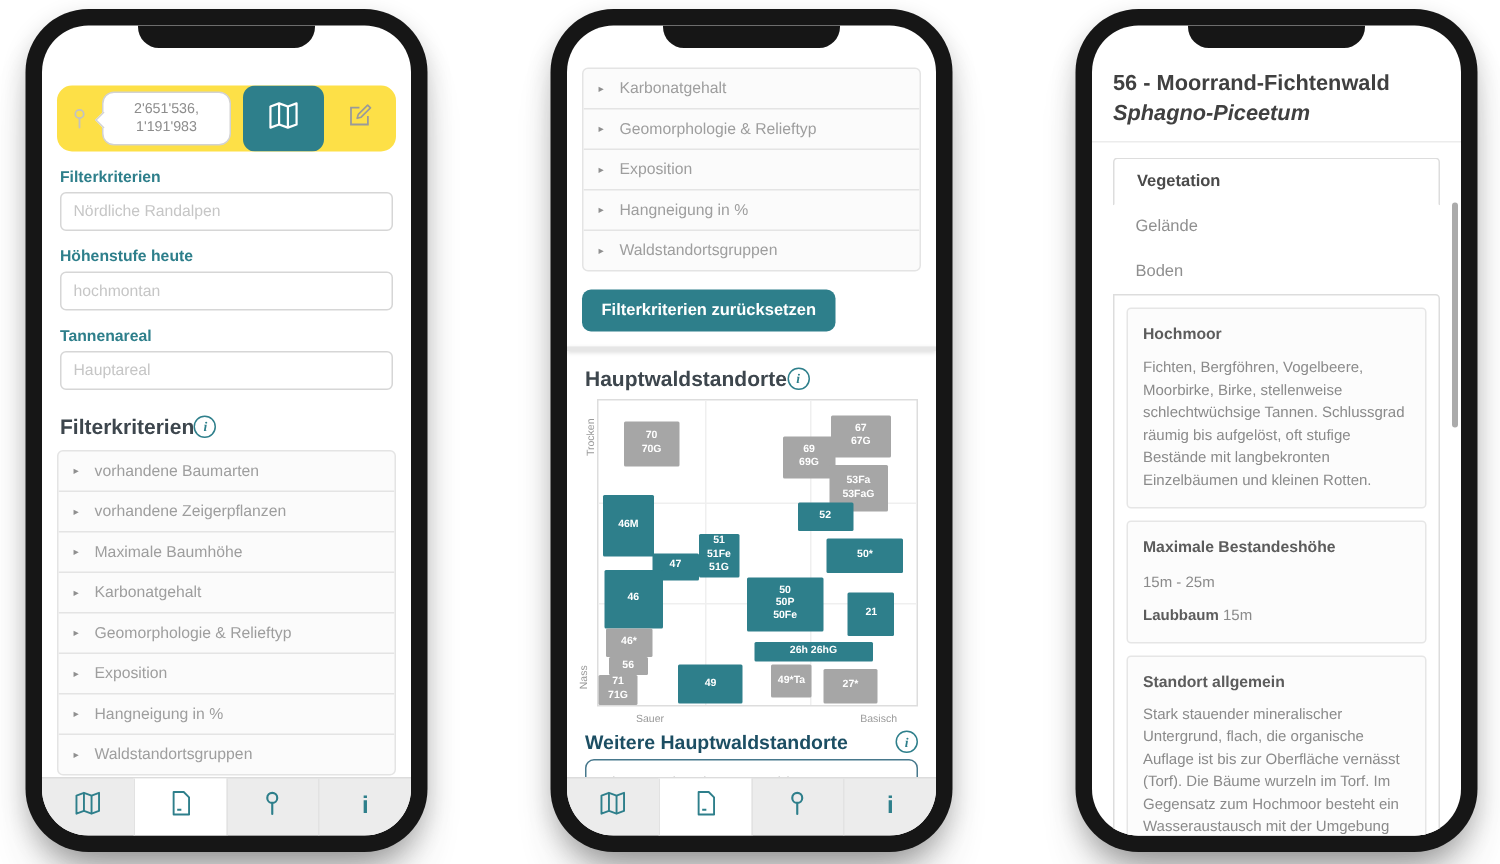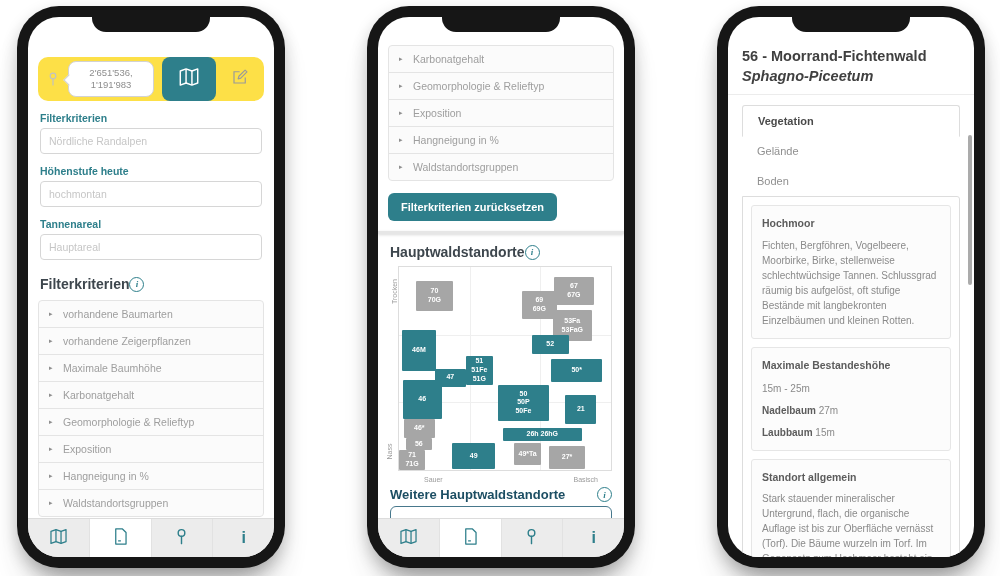--- a/index.html
+++ b/index.html
@@ -312,21 +312,20 @@
     </div>
 
     <div class="panel">
       <div class="card">
         <h4>Hochmoor</h4>
         <p>Fichten, Bergföhren, Vogelbeere, Moorbirke, Birke, stellenweise schlechtwüchsige Tannen. Schlussgrad räumig bis aufgelöst, oft stufige Bestände mit langbekronten Einzelbäumen und kleinen Rotten.</p>
       </div>
       <div class="card">
         <h4>Maximale Bestandeshöhe</h4>
         <div class="kv"><span>15m - 25m</span></div>
-        <div class="kv"><b>Nadelbaum</b> <span>27m</span></div>
         <div class="kv"><b>Laubbaum</b> <span>15m</span></div>
       </div>
       <div class="card">
         <h4>Standort allgemein</h4>
         <p>Stark stauender mineralischer Untergrund, flach, die organische Auflage ist bis zur Oberfläche vernässt (Torf). Die Bäume wurzeln im Torf. Im Gegensatz zum Hochmoor besteht ein Wasseraustausch mit der Umgebung</p>
       </div>
       <div class="card">
         <h4>Vegetation Aspekt</h4>
 
       </div>

